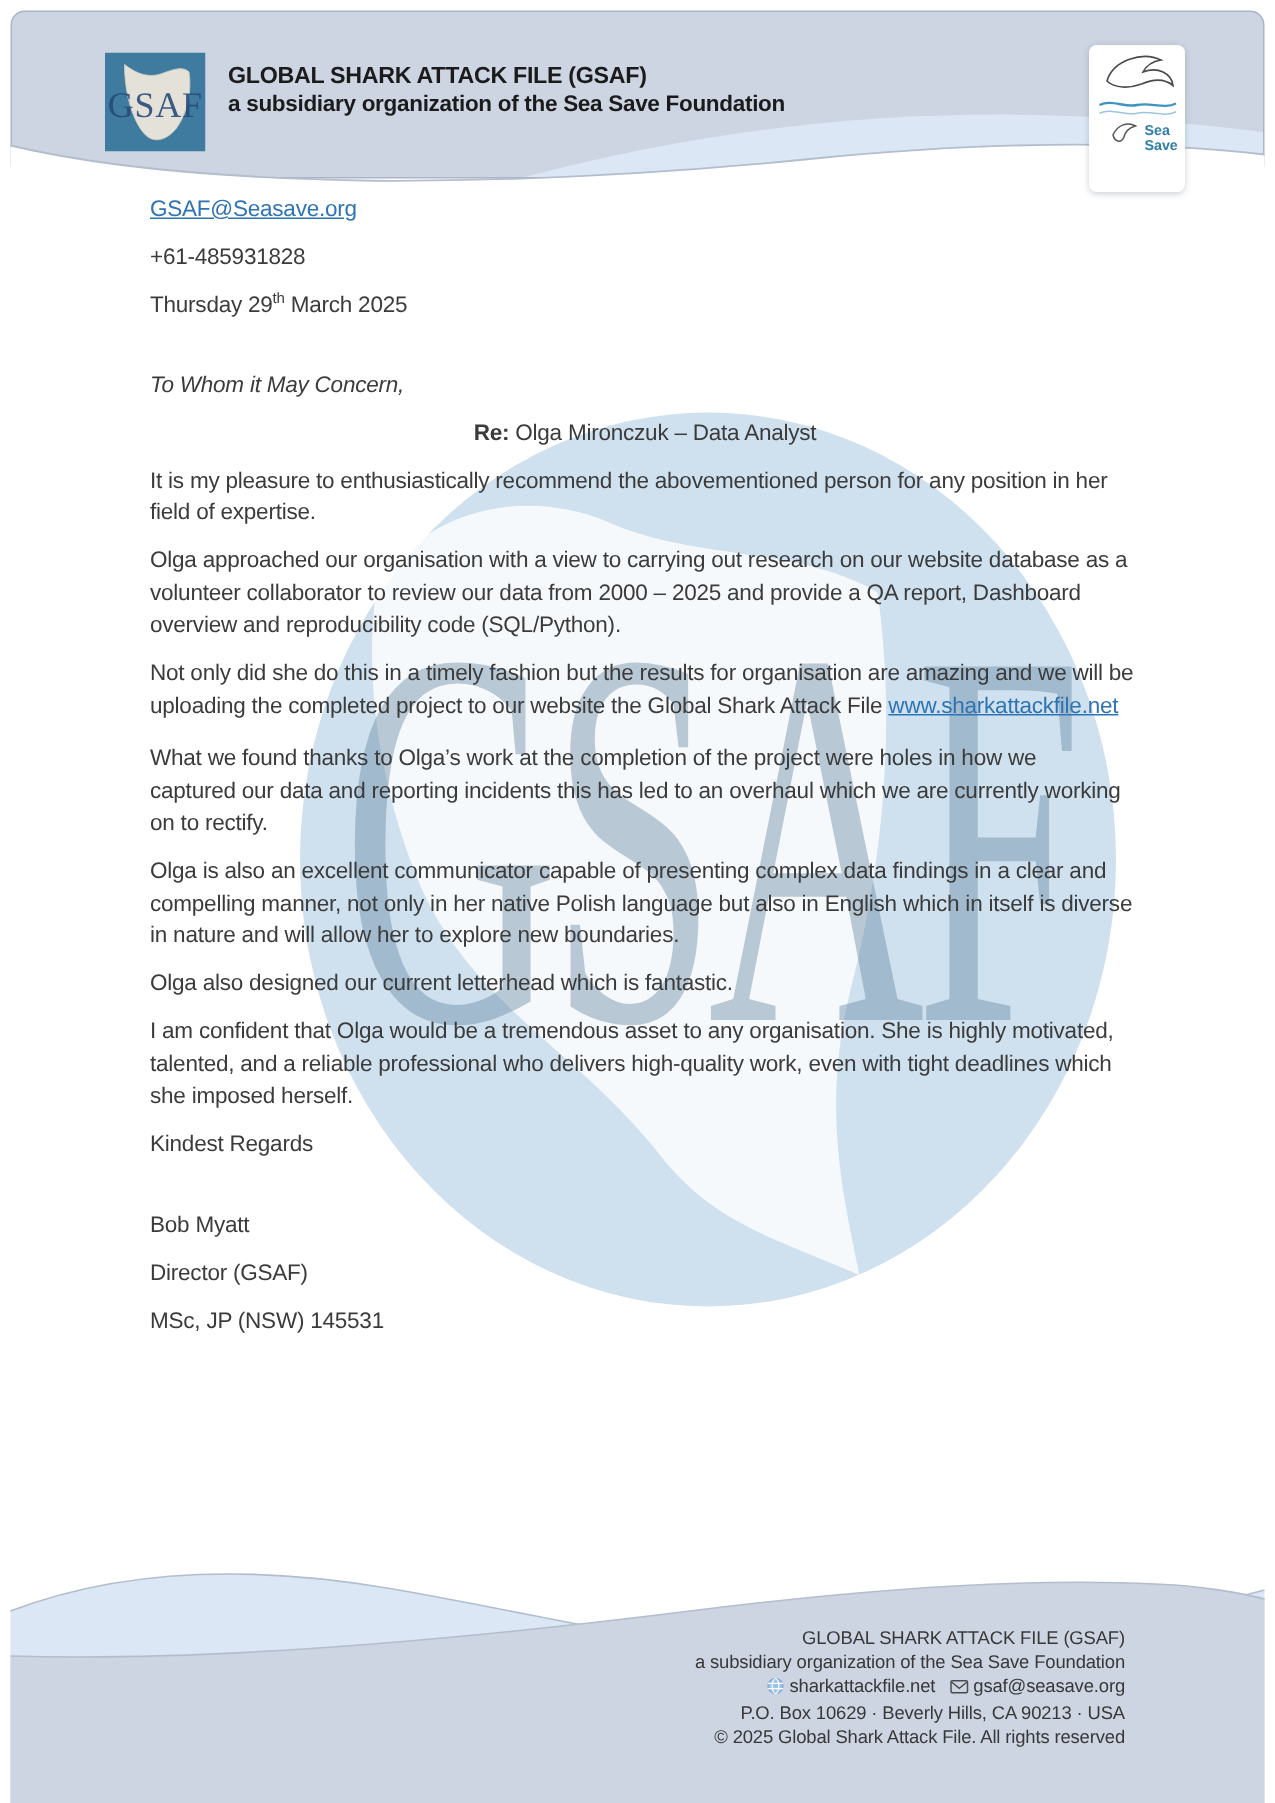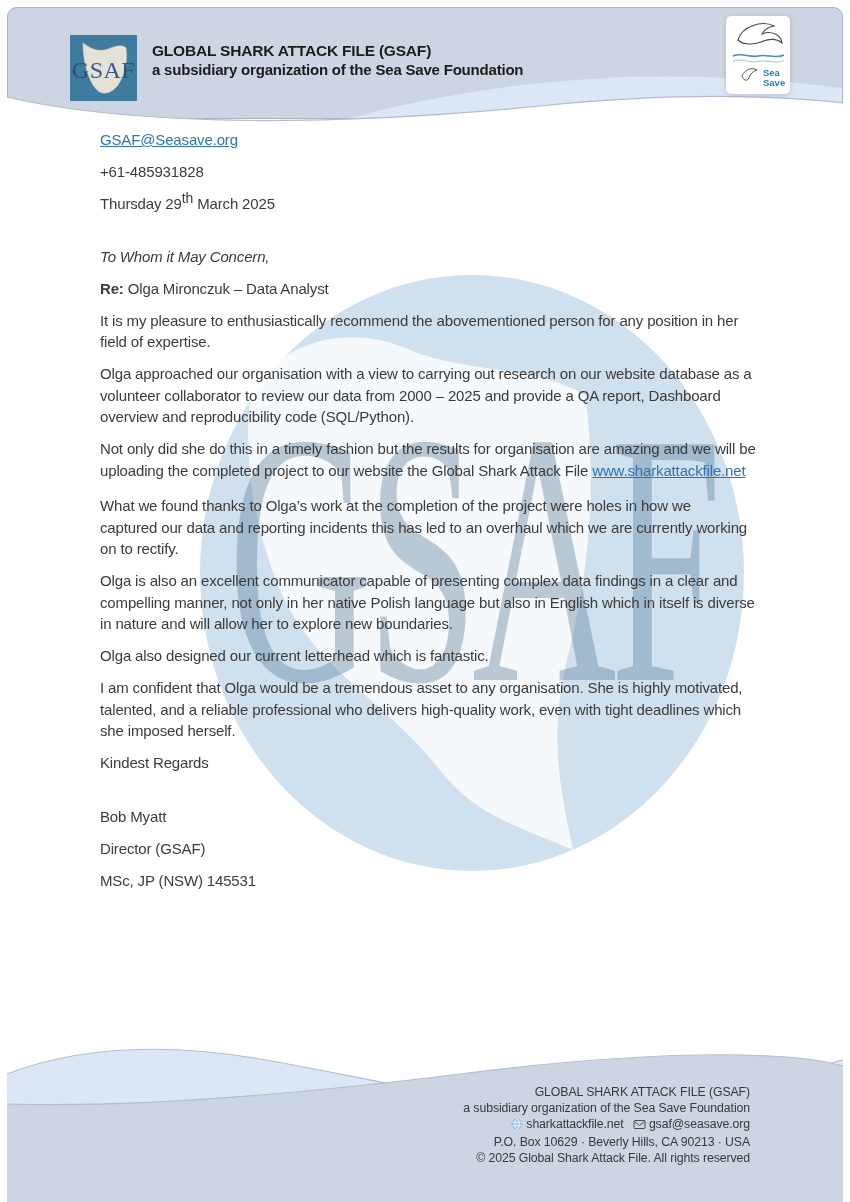--- a/index.html
+++ b/index.html
@@ -5,37 +5,37 @@
   html,body{margin:0;padding:0;background:#ffffff;}
   .page{position:relative;width:850px;height:1202px;background:#ffffff;overflow:hidden;
         font-family:"Liberation Sans",sans-serif;}
 
   
   .hdr-svg{position:absolute;left:0;top:0;z-index:2;}
   .gsaf-logo{position:absolute;left:70px;top:35px;z-index:3;}
   .hdr-text{position:absolute;left:152px;top:41px;z-index:3;color:#1b1b1b;}
   .hdr-title{font-size:15.5px;font-weight:bold;letter-spacing:-0.2px;line-height:19px;}
   .hdr-sub{font-size:15px;font-weight:bold;letter-spacing:-0.2px;line-height:19px;}
-  .seasave{position:absolute;left:726px;top:16px;width:64px;height:78px;background:#ffffff;
+  .seasave{position:absolute;left:726px;top:30px;width:64px;height:98px;background:#ffffff;
            border-radius:5px;box-shadow:0 1px 4px rgba(60,70,90,.25);z-index:4;}
 
   
   .watermark{position:absolute;left:195px;top:270px;z-index:0;}
 
   
   .content{position:absolute;left:100px;top:129px;width:660px;z-index:1;
            font-size:15px;line-height:21.5px;color:#3b3b3b;letter-spacing:-0.15px;}
   .content p{margin:0 0 10.5px 0;white-space:pre-line;}
   .content a{color:#2e74b5;text-decoration:underline;cursor:pointer;}
   .salutation{margin-top:31px !important;font-style:italic;}
-  .re-line{text-align:left;}
+  .re-line{text-align:center;}
   .re-label{font-weight:bold;}
   .para-what{margin-top:14px !important;}
   .sig-name{margin-top:32px !important;}
-  sup.ord{font-size:14px;line-height:0;}
+  sup.ord{font-size:10px;line-height:0;}
 
   
   .footer-svg{position:absolute;left:0;top:1032px;z-index:1;}
   .footer-text{position:absolute;right:100px;top:1084px;z-index:2;text-align:right;
                font-size:12.3px;line-height:16px;color:#383838;letter-spacing:-0.1px;}
   .footer-text .icon{display:inline-block;vertical-align:-2px;margin:0 3px 0 6px;}
 </style>
 </head>
 <body>
 

